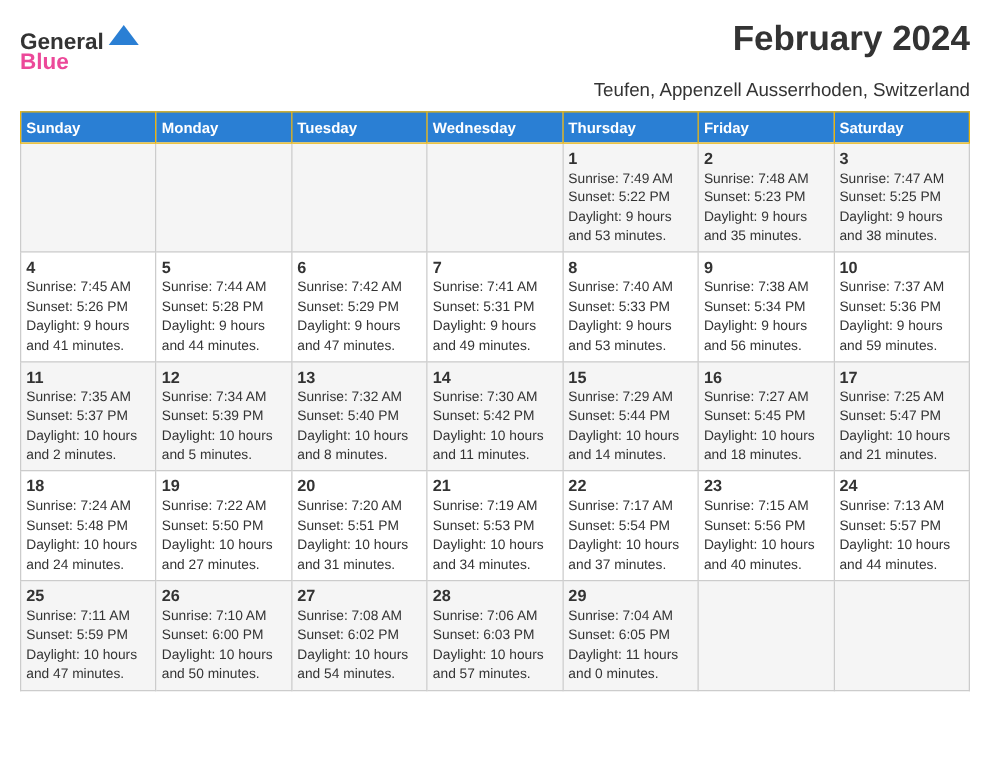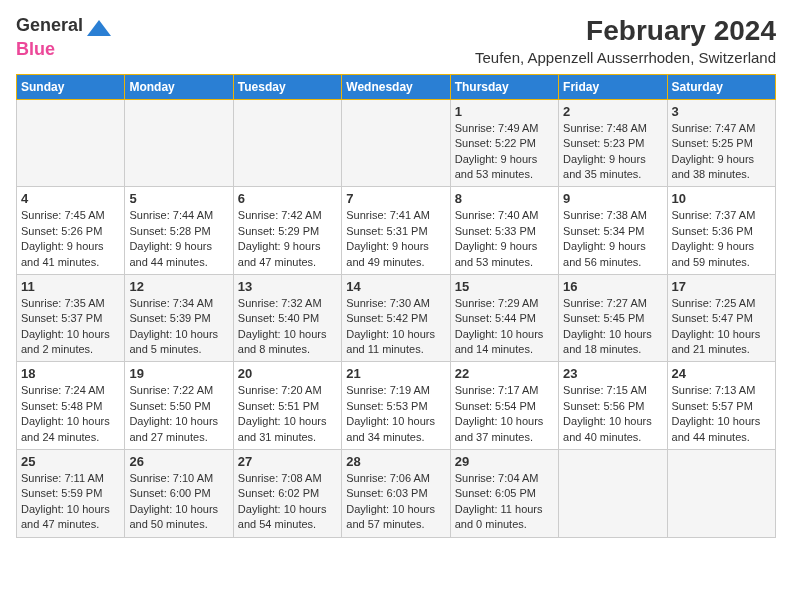--- a/index.html
+++ b/index.html
@@ -37,21 +37,21 @@
     }
     .month-year {
       font-size: 28px;
       font-weight: bold;
       color: #333;
       line-height: 1.1;
     }
     .location {
       font-size: 15px;
       color: #333;
-      margin-top: 2px;
+      margin-top: 17px;
     }
     .calendar {
       width: 100%;
       border-collapse: collapse;
       margin-top: 8px;
       font-size: 11px;
     }
     .calendar th {
       background: #2a7fd4;
       color: #fff;
@@ -87,21 +87,21 @@
     .empty-cell {
       background: #fff;
     }
   </style>
 </head>
 <body>
 
 <div class="header-area">
   <div class="logo">
     <div>
-      <div style="display:flex;align-items:flex-start;">
+      <div style="display:flex;align-items:flex-end;">
         <span class="logo-text">General</span>
         <svg class="logo-icon" viewBox="0 0 28 28">
           <polygon points="14,4 26,20 2,20" fill="#2a7fd4"></polygon>
         </svg>
       </div>
       <div style="margin-top:-4px;">
         <span class="logo-text" style="color:#ec4899;font-size:18px;font-weight:bold;">Blue</span>
       </div>
     </div>
   </div>

